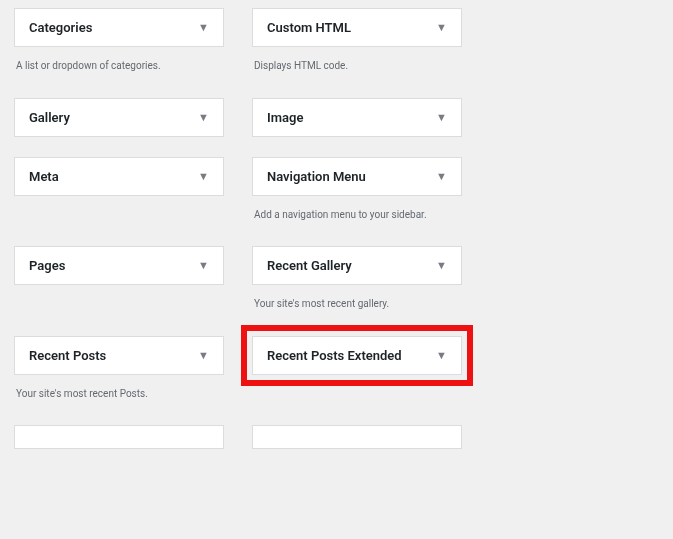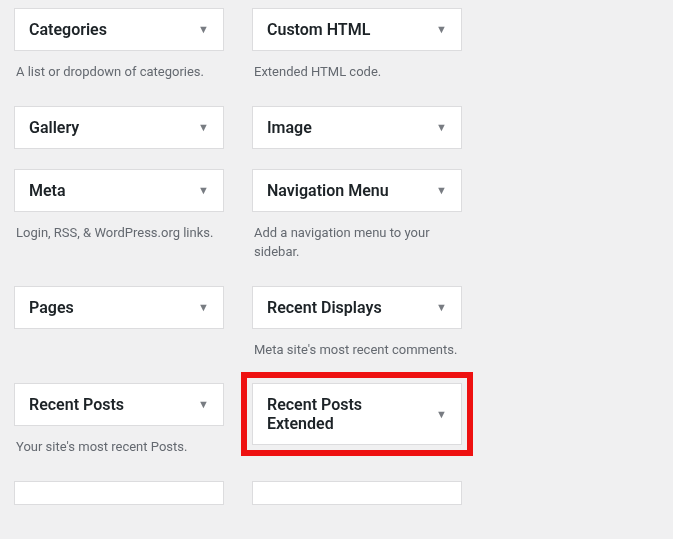--- a/index.html
+++ b/index.html
@@ -24,30 +24,30 @@
     .widget-header {
       background: #fff;
       border: 1px solid #dcdcde;
       padding: 11px 14px;
       display: flex;
       justify-content: space-between;
       align-items: center;
       cursor: pointer;
     }
     .widget-title {
-      font-size: 16px;
+      font-size: 13px;
       font-weight: 600;
       color: #1d2327;
     }
     .chev {
       color: #787c82;
       font-size: 11px;
     }
     .widget-desc {
-      font-size: 13px;
+      font-size: 10px;
       color: #646970;
       line-height: 1.45;
       padding: 12px 2px 0 2px;
       margin-bottom: 4px;
     }
     .row {
       display: flex;
       gap: 14px;
       align-items: flex-start;
     }
@@ -78,21 +78,21 @@
         <span class="widget-title">Categories</span>
         <span class="chev">▼</span>
       </div>
       <div class="widget-desc">A list or dropdown of categories.</div>
     </div>
     <div class="widget-col">
       <div class="widget-header">
         <span class="widget-title">Custom HTML</span>
         <span class="chev">▼</span>
       </div>
-      <div class="widget-desc">Extended HTML code.</div>
+      <div class="widget-desc">Displays HTML code.</div>
     </div>
   </div>
 
   <div class="row-wrap row">
     <div class="widget-col">
       <div class="widget-header">
         <span class="widget-title">Gallery</span>
         <span class="chev">▼</span>
       </div>
     </div>
@@ -103,44 +103,43 @@
       </div>
     </div>
   </div>
 
   <div class="row-wrap row">
     <div class="widget-col">
       <div class="widget-header">
         <span class="widget-title">Meta</span>
         <span class="chev">▼</span>
       </div>
-      <div class="widget-desc">Login, RSS, &amp; WordPress.org links.</div>
     </div>
     <div class="widget-col">
       <div class="widget-header">
         <span class="widget-title">Navigation Menu</span>
         <span class="chev">▼</span>
       </div>
       <div class="widget-desc">Add a navigation menu to your sidebar.</div>
     </div>
   </div>
 
   <div class="row-wrap row">
     <div class="widget-col">
       <div class="widget-header">
         <span class="widget-title">Pages</span>
         <span class="chev">▼</span>
       </div>
     </div>
     <div class="widget-col">
       <div class="widget-header">
-        <span class="widget-title">Recent Displays</span>
+        <span class="widget-title">Recent Gallery</span>
         <span class="chev">▼</span>
       </div>
-      <div class="widget-desc">Meta site's most recent comments.</div>
+      <div class="widget-desc">Your site's most recent gallery.</div>
     </div>
   </div>
 
   <div class="row-wrap row">
     <div class="widget-col">
       <div class="widget-header">
         <span class="widget-title">Recent Posts</span>
         <span class="chev">▼</span>
       </div>
       <div class="widget-desc">Your site's most recent Posts.</div>

